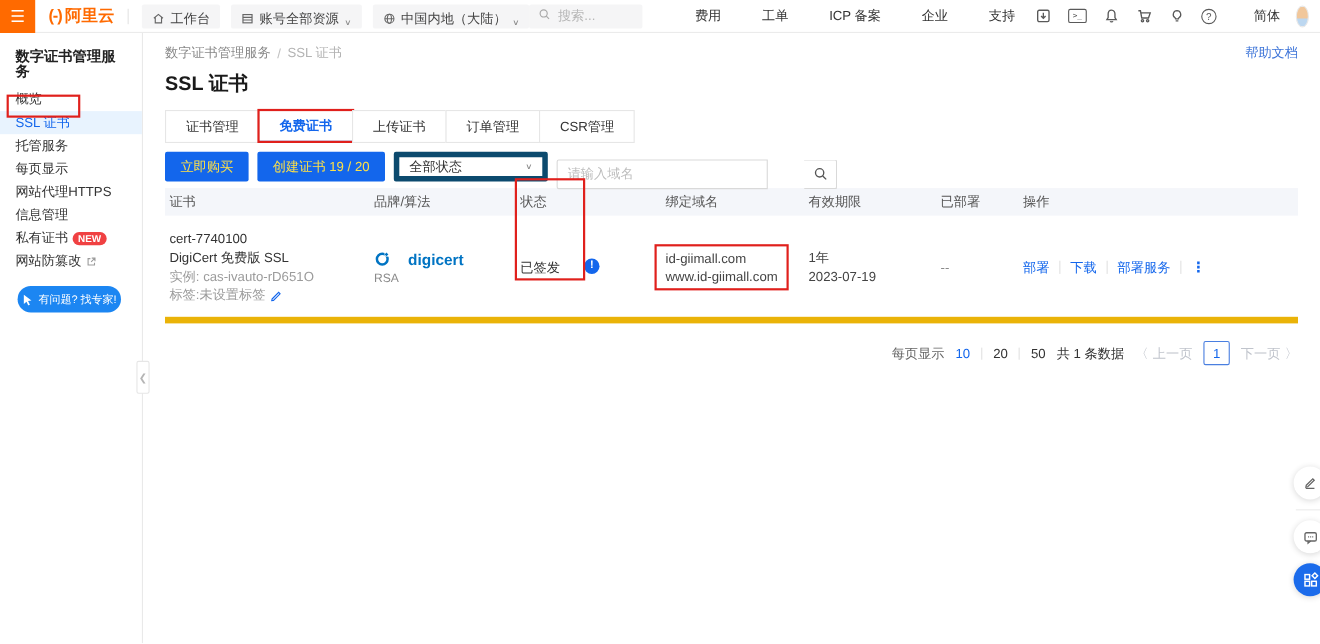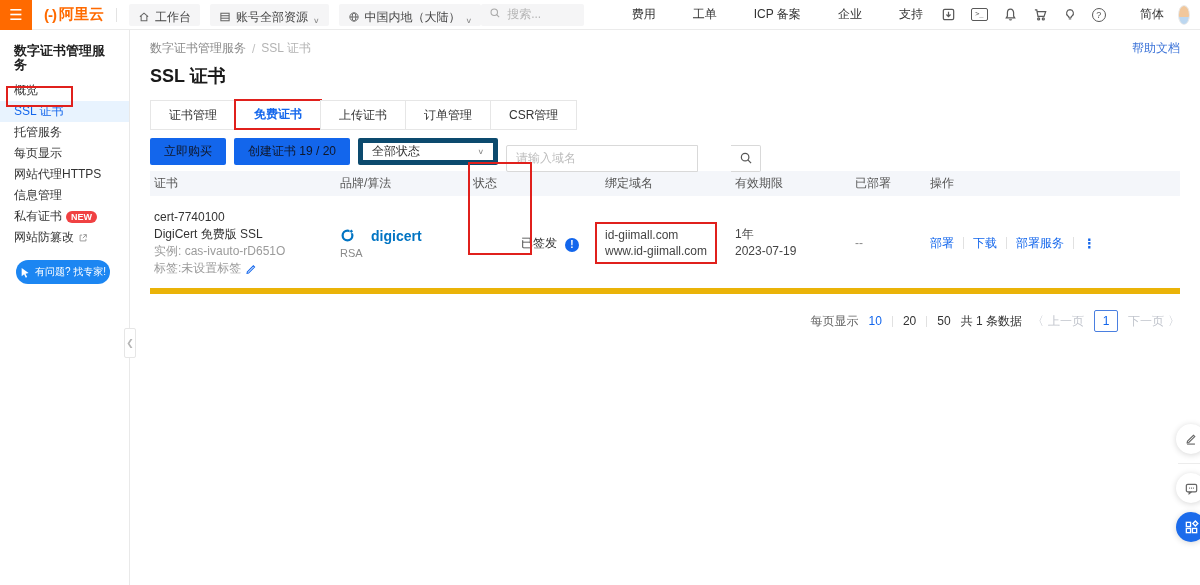--- a/index.html
+++ b/index.html
@@ -48,40 +48,40 @@
   .crumb-cur { color:#b3b3b3; }
   .help-link { margin-left:auto; color:#3d74d8; cursor:pointer; }
   .page-title { margin-top:7px; font-size:18px; font-weight:bold; color:#1a1a1a; }
 
   .tabs { display:flex; margin-top:12px; }
   .tab { position:relative; height:30px; padding:0 18px; display:flex; align-items:center; border:1px solid #e6e6e6; background:#fff; margin-right:-1px; color:#333; cursor:pointer; white-space:nowrap; }
   .tab.active { color:#1366EC; font-weight:bold; border-bottom:2px solid #1366EC; }
   .tab.active::after { content:""; position:absolute; inset:-2px; border:2px solid #E0201C; pointer-events:none; }
 
   .toolbar { display:flex; align-items:center; margin-top:8px; }
-  .btn-primary { height:27px; padding:0 14px; background:#1366EC; color:#0f172a; border:none; border-radius:2px; font-size:12px; margin-right:8px; cursor:pointer; white-space:nowrap; }
+  .btn-primary { height:27px; padding:0 14px; background:#1366EC; color:#fde047; border:none; border-radius:2px; font-size:12px; margin-right:8px; cursor:pointer; white-space:nowrap; }
   .select-box { width:140px; height:27px; border:5px solid #0c4a6e; border-radius:2px; display:flex; align-items:center; justify-content:space-between; padding:0 9px; margin-right:8px; color:#333; cursor:pointer; background:#fff; }
   .input-group { display:flex; height:14px;gap:33px; }
   .txt-input { width:192px; height:27px; border:1px solid #d9d9d9; border-radius:2px 0 0 2px; padding:0 9px; font-size:12px; color:#333; outline:none; font-family:inherit; }
   .txt-input::placeholder { color:#bdbdbd; }
   .search-btn { width:30px; height:27px; border:1px solid #d9d9d9; border-left:none; border-radius:0 2px 2px 0; background:#fff; display:flex; align-items:center; justify-content:center; cursor:pointer; }
   .search-btn svg { stroke:#555; }
 
   .table { margin-top:6px; }
   .thead { display:flex; align-items:center; height:25px; background:#f4f6fa; color:#555; }
   .trow { display:flex; align-items:center; padding:13px 0 11px; border-bottom:6px solid #eab308; }
   .c1{width:190px;flex:none;padding-left:4px;} .c2{width:133px;flex:none;} .c3{width:132px;flex:none;}
   .c4{width:130px;flex:none;} .c5{width:120px;flex:none;} .c6{width:75px;flex:none;} .c7{flex:1;}
   .thead .c1{padding-left:4px;}
   .cert-line { line-height:17px; color:#333; }
   .cert-sub { line-height:17px; color:#9b9b9b; display:flex; align-items:center; gap:4px; }
   .edit-icon svg { stroke:#1366EC; display:block; }
   .brand-logo { display:flex; align-items:center; gap:16px; color:#0174C3; font-weight:bold; font-size:14px; }
   .brand-alg { color:#8a8a8a; font-size:11px; margin-top:3px; }
-  .status-cell { display:flex; align-items:flex-end; gap:8px;margin-left:48px; }
+  .status-cell { display:flex; align-items:flex-start; gap:22px; }
   .info-icon { width:14px; height:14px; border-radius:50%; background:#1366EC; color:#fff; font-size:10px; font-weight:bold; line-height:14px; text-align:center; cursor:pointer; }
   .domain-box { display:inline-block; border:2px solid #E0201C; padding:3px 8px; line-height:16px; color:#444; margin-left:-10px; }
   .validity { line-height:17px; color:#444; }
   .deployed { color:#8a8a8a; }
   .actions { display:flex; align-items:center; gap:9px; }
   .action-link { color:#1366EC; cursor:pointer; white-space:nowrap; }
   .act-sep { width:1px; height:12px; background:#e1e1e1; }
   .more-dots { color:#1366EC; font-weight:bold; font-size:13px; cursor:pointer; letter-spacing:0; }
 
   .pagination { display:flex; align-items:center; justify-content:flex-end; gap:10px; margin-top:16px; color:#666; }

